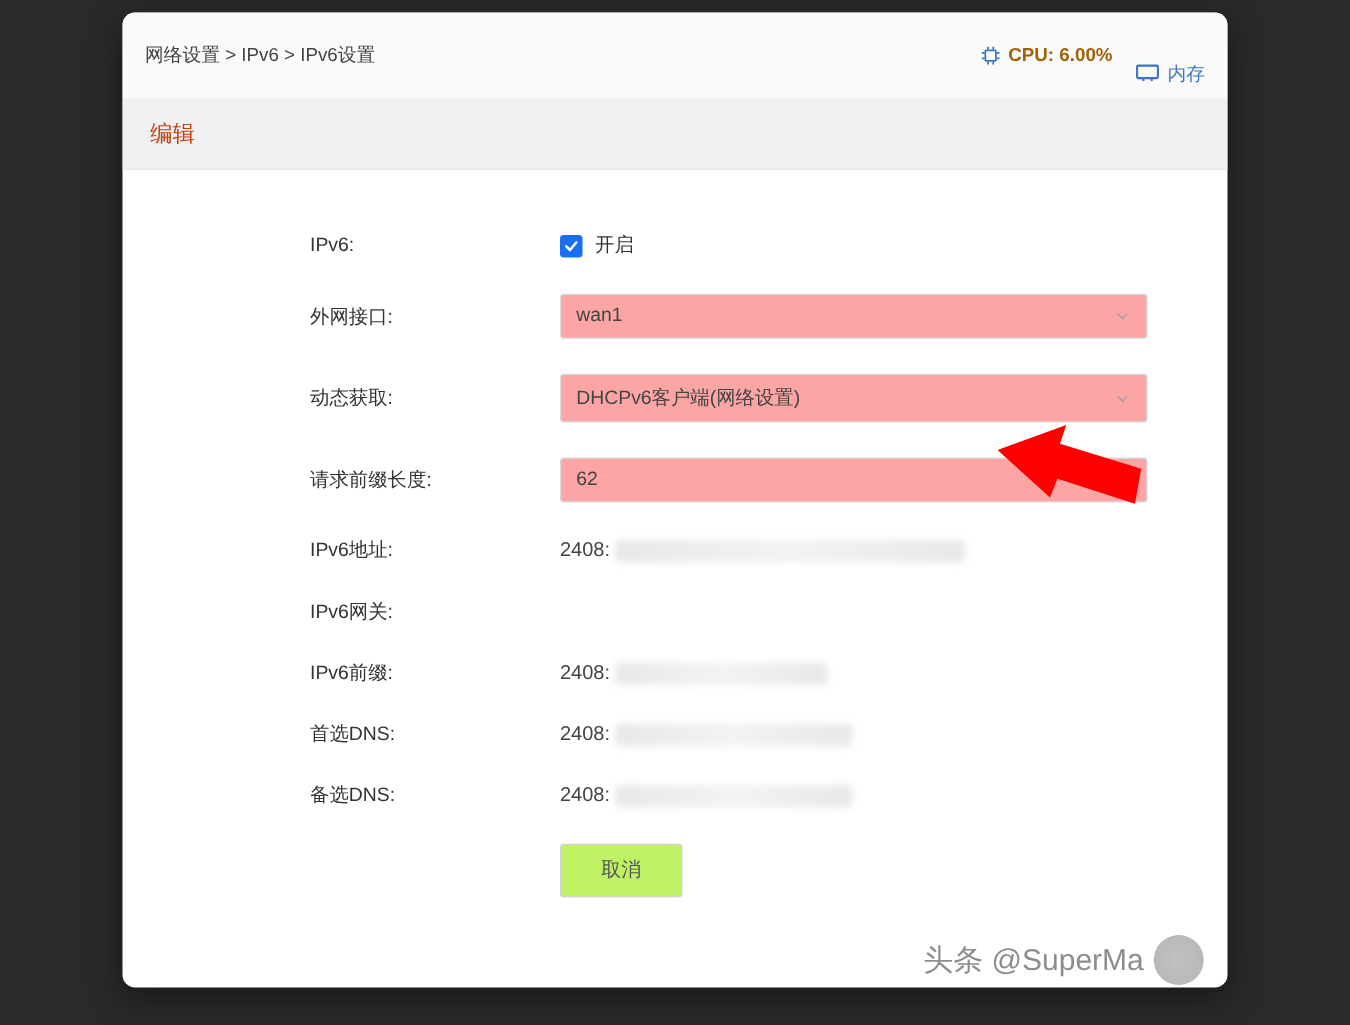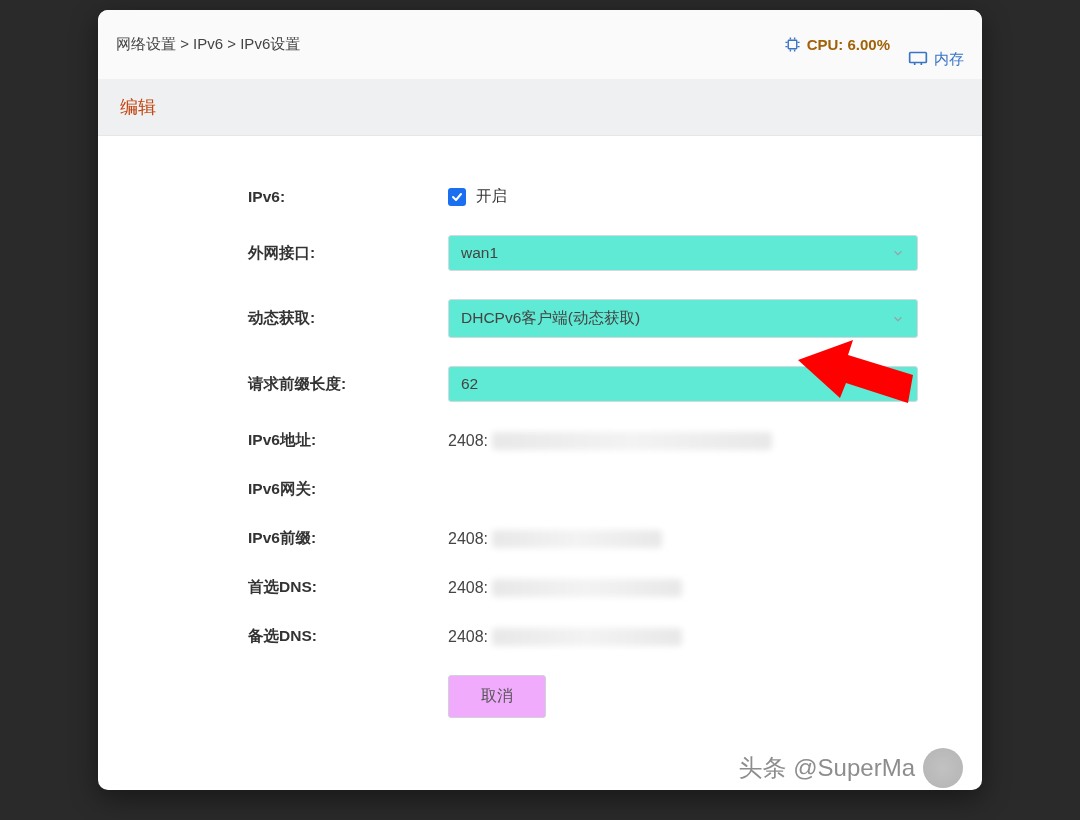--- a/index.html
+++ b/index.html
@@ -55,21 +55,20 @@
   .row {
     display: flex;
     align-items: center;
     margin-bottom: 28px;
   }
   .row .label {
     width: 200px;
     flex-shrink: 0;
     color: #333;
     font-size: 15.5px;
-    font-weight: bold;
   }
   .row .field {
     flex: 1;
     display: flex;
     align-items: center;
     position: relative;
   }
   .checkbox {
     width: 18px; height: 18px;
     border-radius: 3px;
@@ -85,21 +84,21 @@
   .select {
     width: 470px;
     display: flex;
     align-items: center;
     justify-content: space-between;
     border: 1px solid #d5d9dd;
     border-radius: 3px;
     padding: 8px 12px;
     font-size: 15.5px;
     color: #444;
-    background: #5eead4;
+    background: #fca5a5;
     cursor: pointer;
   }
   .select .chev svg { display:block; }
 
   .value-text {
     font-size: 16px;
     color: #444;
     display: flex;
     align-items: center;
   }
@@ -126,21 +125,21 @@
     border-radius: 3px;
     cursor: pointer;
     text-align: center;
     border: 1px solid transparent;
   }
   .btn-primary {
     background: #3bb87f;
     color: #fff;
   }
   .btn-secondary {
-    background: #f0abfc;
+    background: #bef264;
     color: #555;
     border: 1px solid #cfd3d7;
   }
 
   
   .arrow {
     position: absolute;
     left: 700px;
     top: 325px;
     pointer-events: none;
@@ -223,21 +222,21 @@
               </svg>
           </span>
         </div>
       </div>
     </div>
 
     <div class="row">
       <div class="label">动态获取:</div>
       <div class="field">
         <div class="select">
-          <span>DHCPv6客户端(动态获取)</span>
+          <span>DHCPv6客户端(网络设置)</span>
           <span class="chev">
             <svg width="14" height="14" viewBox="0 0 24 24" fill="none" stroke="#9aa0a6" stroke-width="2">
                 <polyline points="6 9 12 15 18 9"></polyline>
               </svg>
           </span>
         </div>
       </div>
     </div>
 
     <div class="row">

